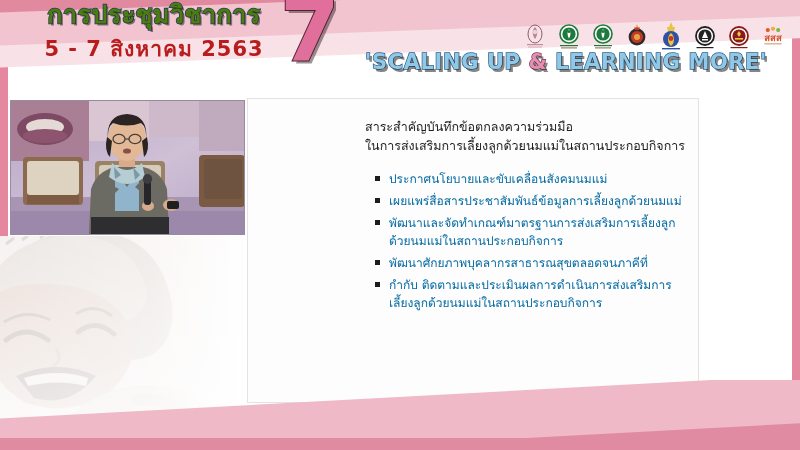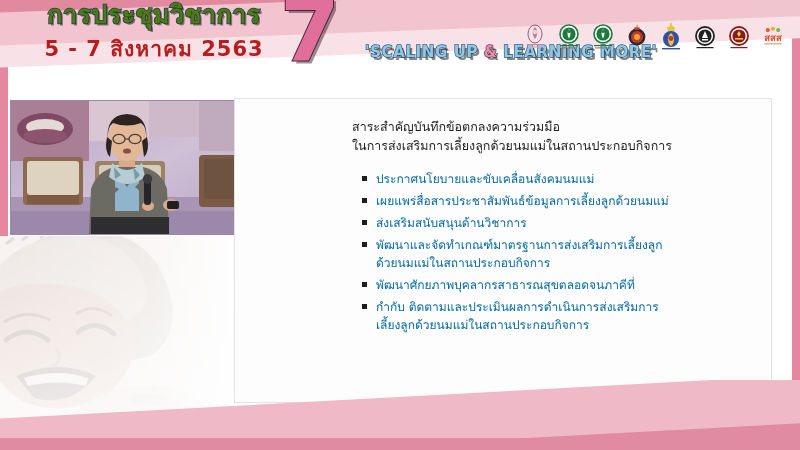--- a/index.html
+++ b/index.html
@@ -115,25 +115,25 @@
     line-height: 1;
     color: #e06f9b;
     -webkit-text-stroke: 2px #5a2333;
     paint-order: stroke fill;
     text-shadow: 3px 3px 0 rgba(60,40,50,0.5);
   }
 
   
   .tagline {
     position: absolute;
-    left: 365px; top: 43px;
+    left: 365px; top: 50px;
     z-index: 6;
     font-family: "DejaVu Sans", sans-serif;
     font-weight: bold;
-    font-size: 15px;
+    font-size: 21px;
     letter-spacing: 0.6px;
     white-space: nowrap;
     text-align: center;
   }
   .tagline .tg-blue {
     color: #8fc8e8;
     -webkit-text-stroke: 1.4px #2d5f85;
     paint-order: stroke fill;
     text-shadow: 2.5px 2.5px 0 rgba(35,35,35,0.55);
   }
@@ -178,22 +178,22 @@
     left: 0px; top: 236px;
     width: 243px; height: 200px;
     z-index: 3;
     overflow: hidden;
   }
   .child-photo svg { display: block; }
 
   
   .content-panel {
     position: absolute;
-    left: 234px; top: 98px;
-    width: 538px; height: 305px;
+    left: 247px; top: 98px;
+    width: 452px; height: 305px;
     background: #fdfdfd;
     border: 1px solid #e3e3e3;
     z-index: 5;
     box-sizing: border-box;
     padding: 14px 16px 10px 22px;
   }
   .panel-heading {
     font-family: "DejaVu Sans", sans-serif;
     font-size: 12.5px;
     color: #1d1d1d;
@@ -487,23 +487,20 @@
     </div>
 
     <ul class="bullet-list">
       <li>
         <span>ประกาศนโยบายและขับเคลื่อนสังคมนมแม่</span>
       </li>
       <li>
         <span>เผยแพร่สื่อสารประชาสัมพันธ์ข้อมูลการเลี้ยงลูกด้วยนมแม่</span>
       </li>
       <li>
-        <span>ส่งเสริมสนับสนุนด้านวิชาการ</span>
-      </li>
-      <li>
         <span>พัฒนาและจัดทำเกณฑ์มาตรฐานการส่งเสริมการเลี้ยงลูก</span>
         <span class="cont">ด้วยนมแม่ในสถานประกอบกิจการ</span>
       </li>
       <li>
         <span>พัฒนาศักยภาพบุคลากรสาธารณสุขตลอดจนภาคีที่</span>
       </li>
       <li>
         <span>กำกับ ติดตามและประเมินผลการดำเนินการส่งเสริมการ</span>
         <span class="cont">เลี้ยงลูกด้วยนมแม่ในสถานประกอบกิจการ</span>
       </li>

